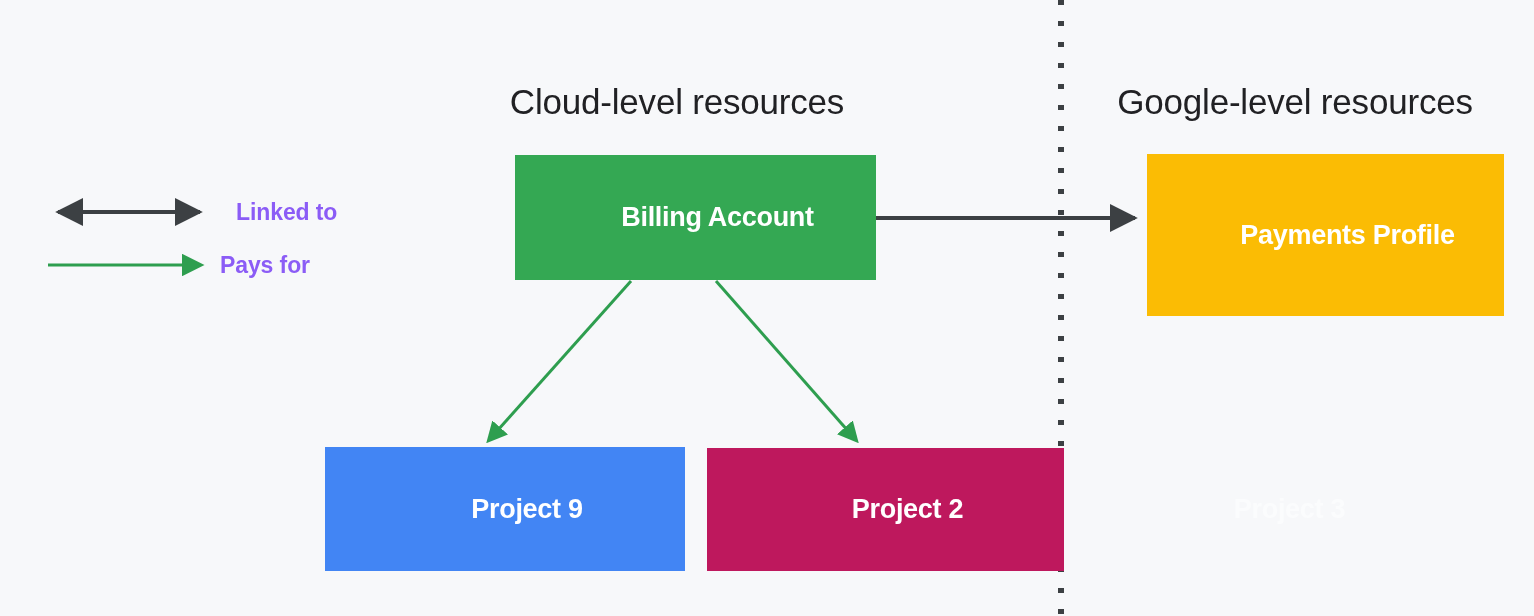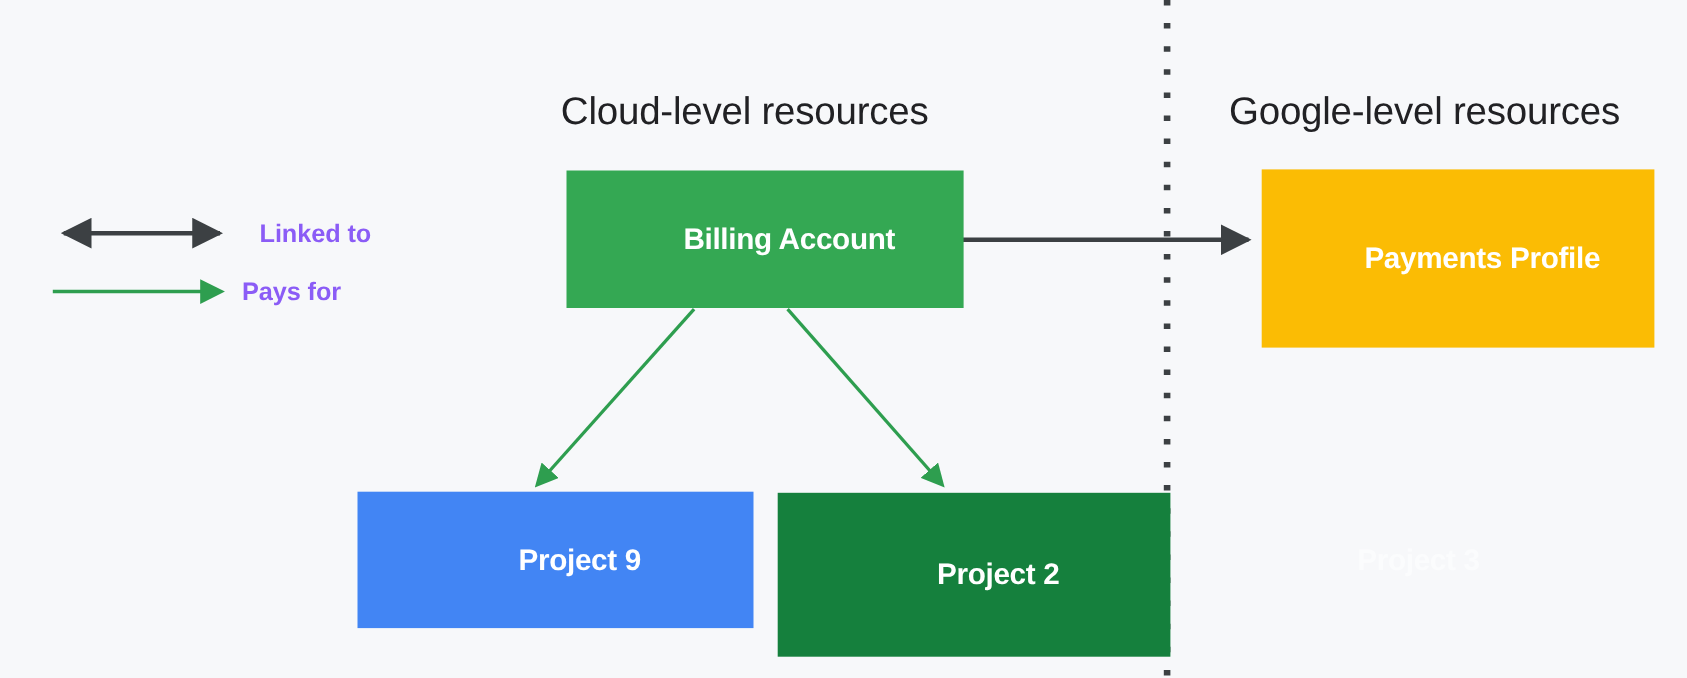--- a/index.html
+++ b/index.html
@@ -75,22 +75,22 @@
     left: 325px;
     top: 447px;
     width: 316px;
     height: 124px;
     background: #4285f4;
   }
   #node-project-2 {
     left: 707px;
     top: 448px;
     width: 313px;
-    height: 149px;
-    background: #15803d;
+    height: 123px;
+    background: #be185d;
   }
   #node-project-3-ghost {
     left: 1089px;
     top: 448px;
     width: 313px;
     height: 123px;
     background: transparent;
     color: #fbfcfd;
   }
   .legend-label {

